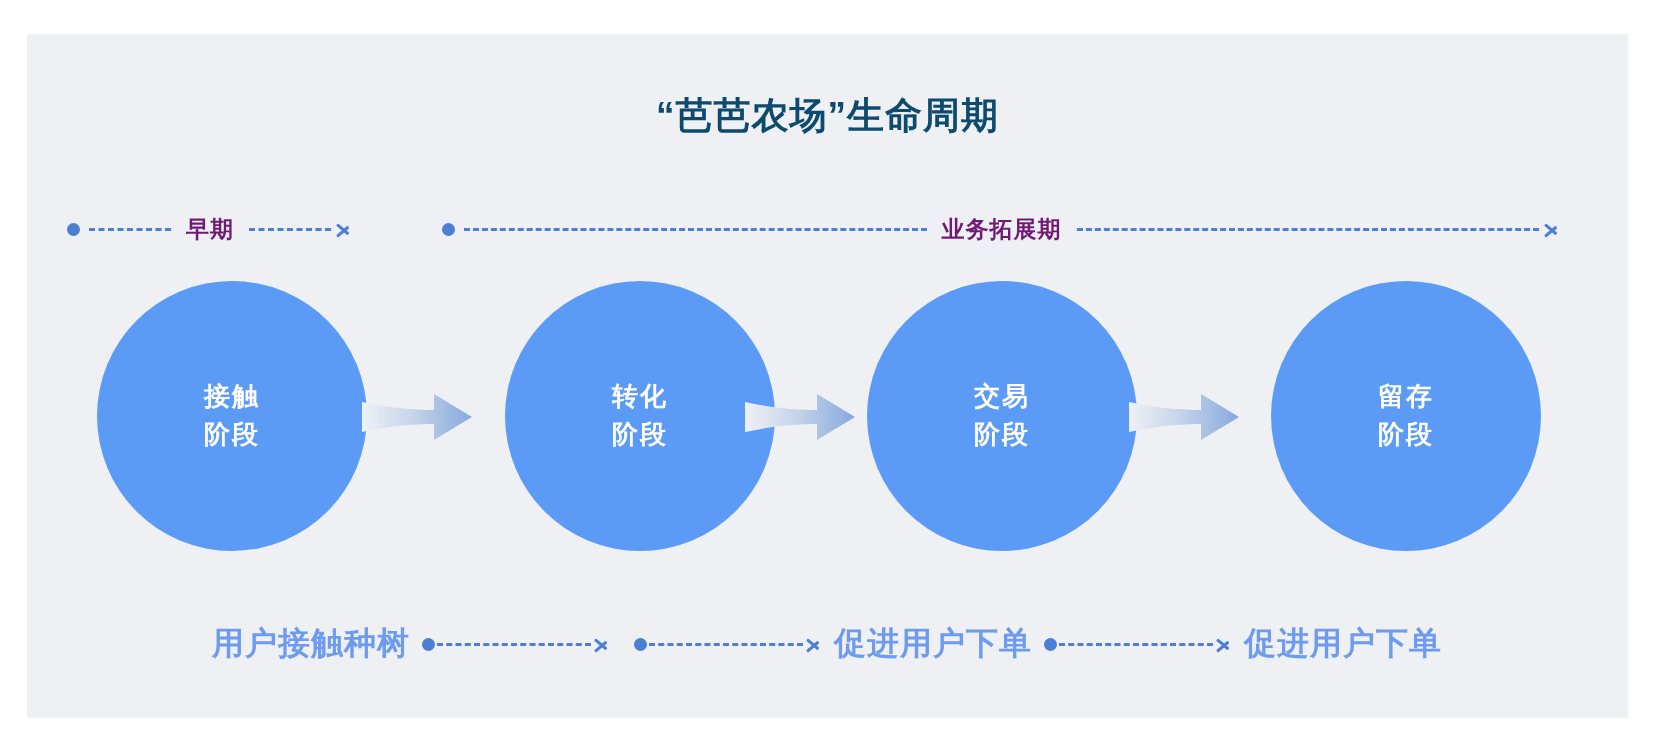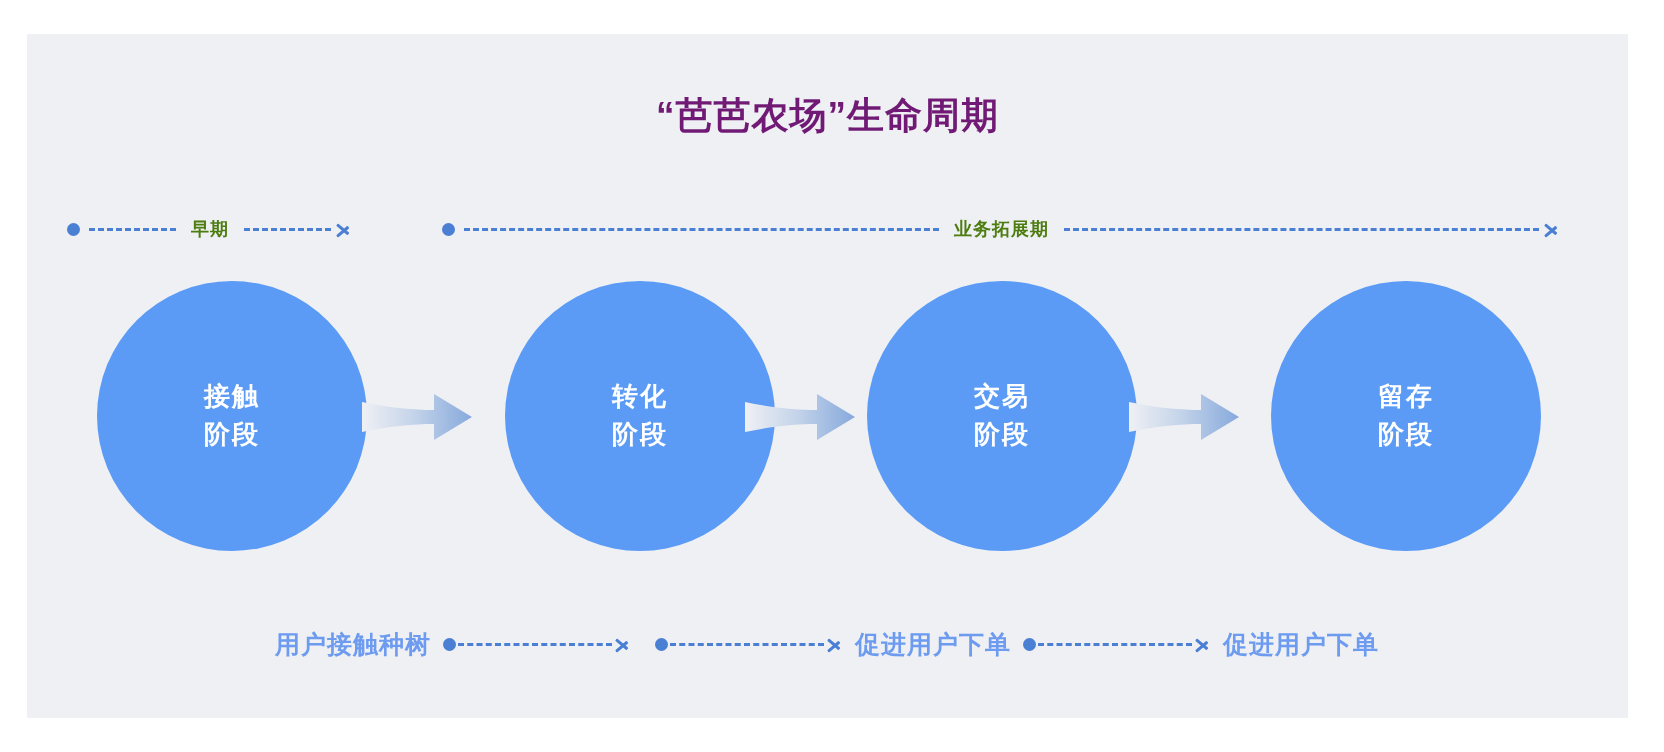--- a/index.html
+++ b/index.html
@@ -32,21 +32,21 @@
 
   
   .title {
     position: absolute;
     left: 0;
     top: 57px;
     width: 1601px;
     text-align: center;
     font-size: 37px;
     font-weight: bold;
-    color: #701a75;
+    color: #0c4a6e;
     letter-spacing: 1px;
     white-space: nowrap;
   }
 
   
   .phase-band {
     position: absolute;
     left: 0;
     top: 160px;
     width: 1601px;
@@ -74,23 +74,23 @@
   .dash-seg {
     flex: 1 1 auto;
     height: 0;
     border-top: 3px dashed #4a7fd4;
     margin: 0 9px;
     min-width: 10px;
   }
 
   .phase-label {
     flex: 0 0 auto;
-    font-size: 18px;
+    font-size: 23px;
     font-weight: bold;
-    color: #4d7c0f;
+    color: #701a75;
     white-space: nowrap;
     padding: 0 6px;
     letter-spacing: 1px;
   }
 
   .arrow-chevron {
     flex: 0 0 auto;
     width: 16px;
     height: 22px;
     margin-left: -4px;
@@ -167,21 +167,21 @@
     top: 580px;
     width: 1520px;
     height: 60px;
     display: flex;
     align-items: center;
     justify-content: center;
   }
 
   .step-label {
     flex: 0 0 auto;
-    font-size: 25px;
+    font-size: 32px;
     font-weight: bold;
     color: #6d9bef;
     white-space: nowrap;
     letter-spacing: 1px;
   }
 
   .step-connector {
     flex: 0 0 auto;
     display: flex;
     align-items: center;

